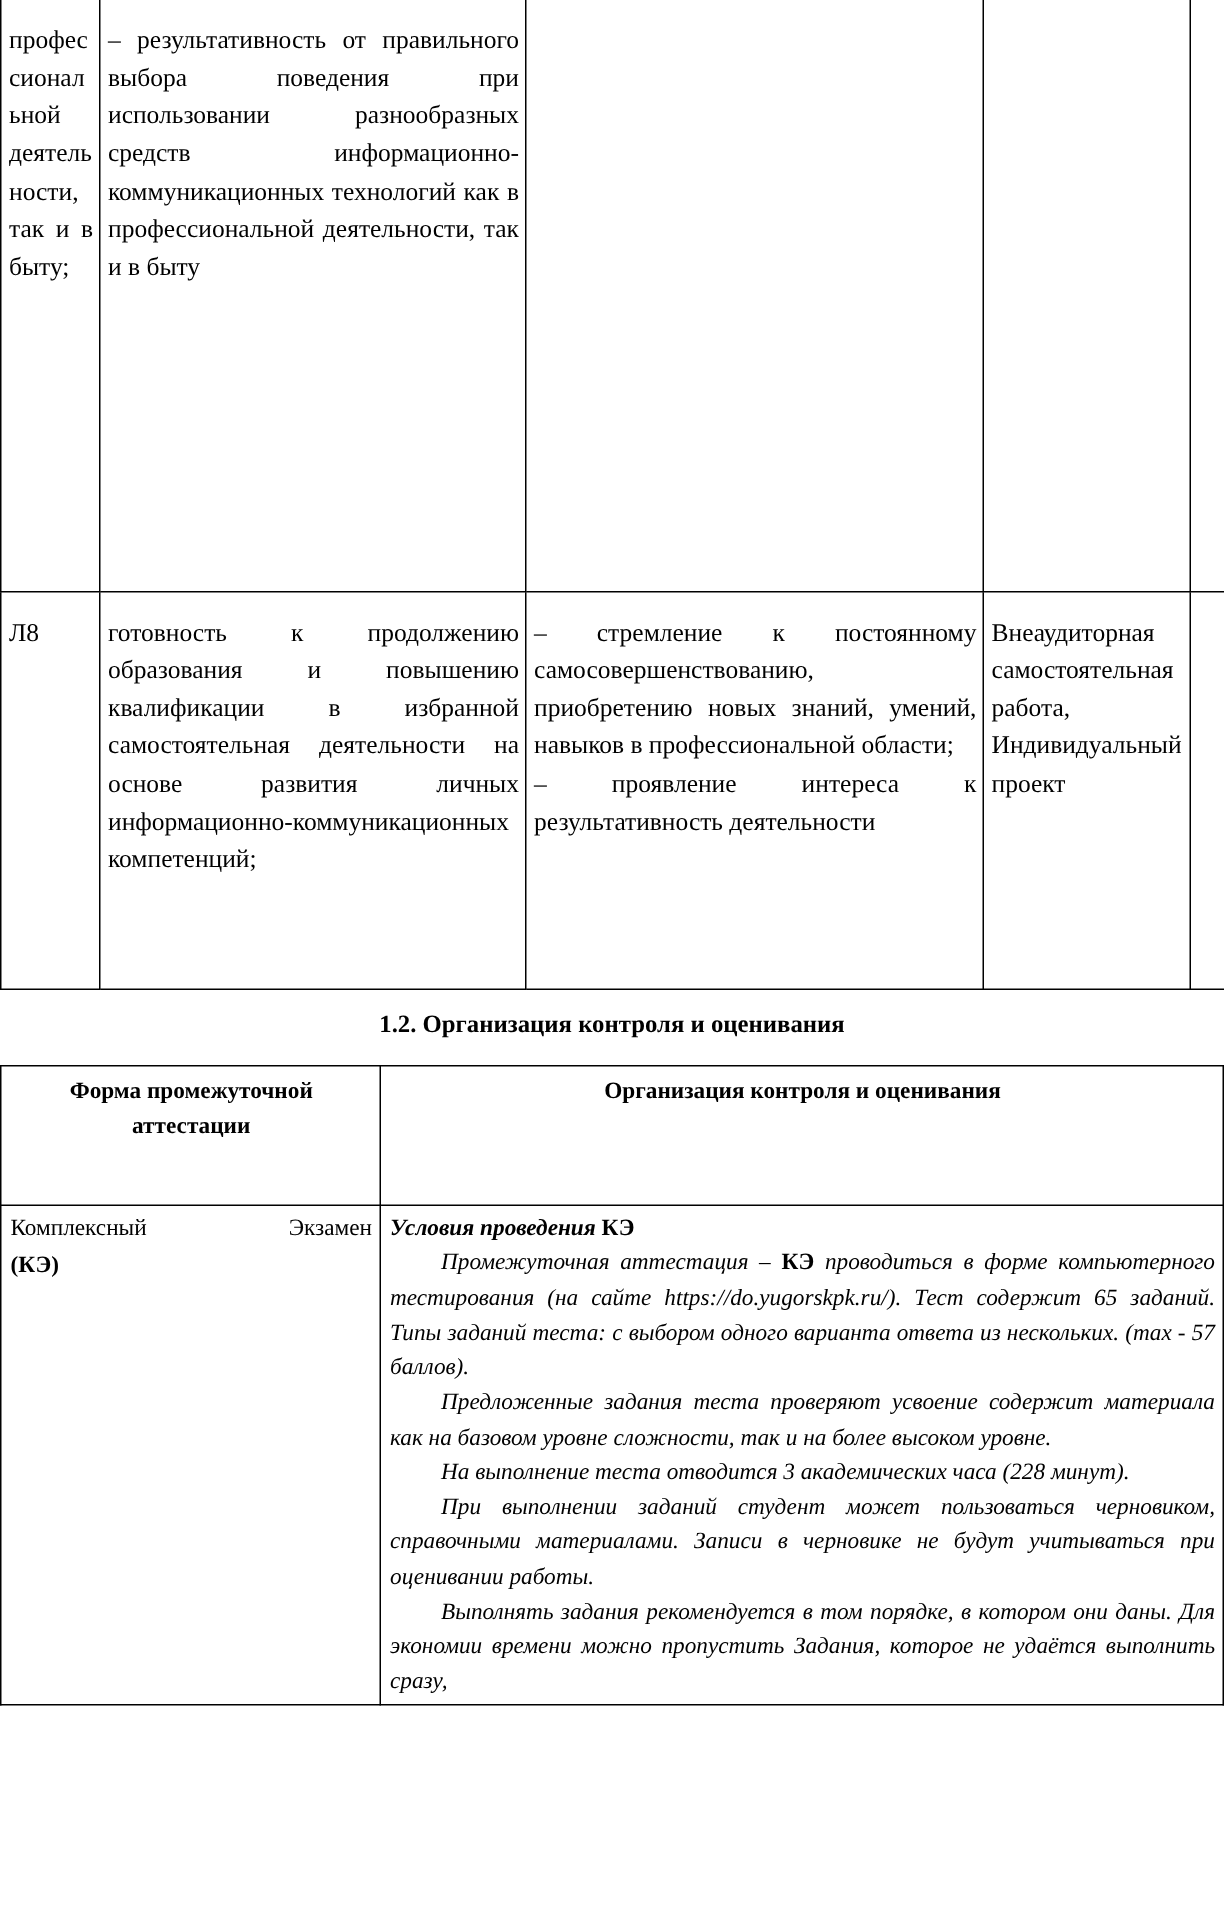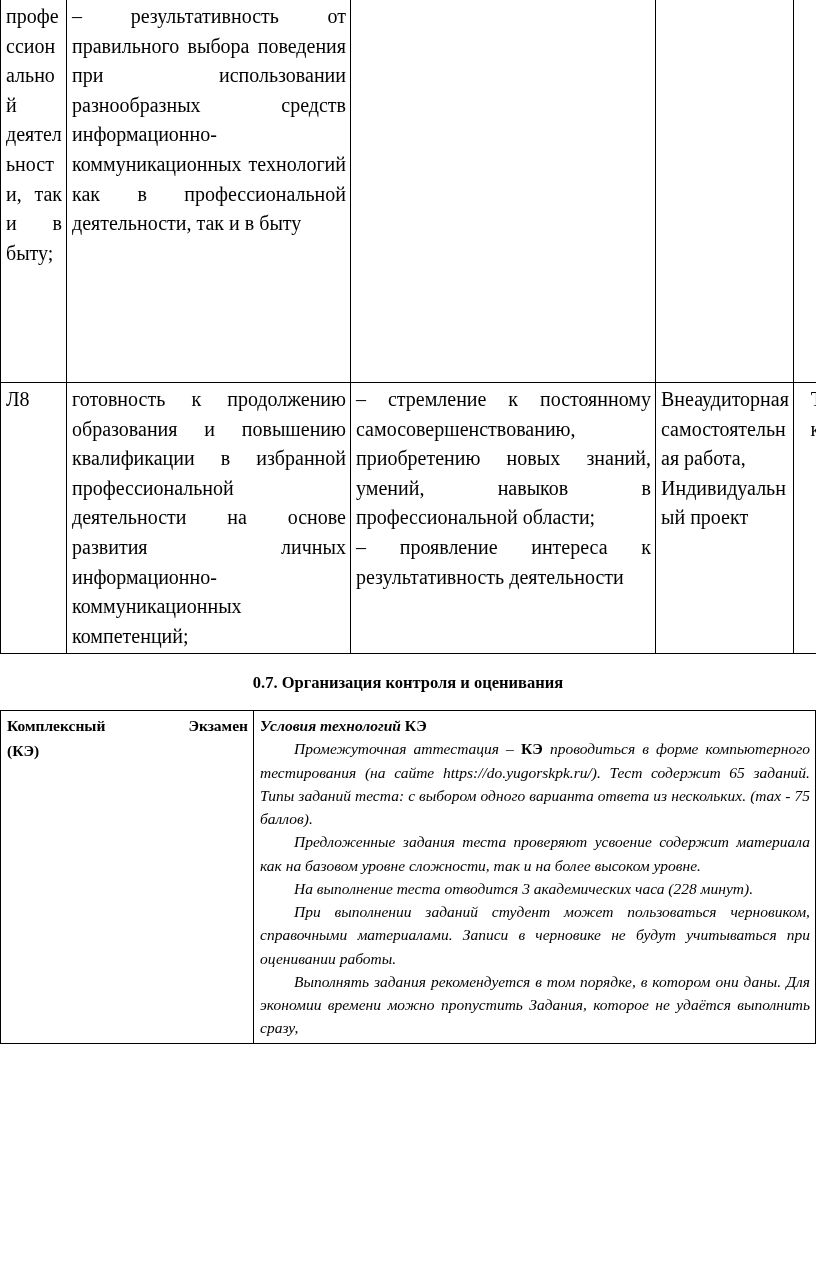--- a/index.html
+++ b/index.html
@@ -33,22 +33,22 @@
 
   table.t1 {
     position: absolute;
     left: 0px;
     top: -1px;
     width: 858px; 
   }
   table.t1 td {
     border: 1px solid #000000;
     vertical-align: top;
-    padding: 2px 4px 2px 5px;
-    font-size: 20px;
+    padding: 14px 4px 2px 5px;
+    font-size: 17px;
     line-height: 1.48;
     text-align: justify;
     text-justify: inter-word;
     hyphens: none;
     word-wrap: break-word;
     overflow-wrap: break-word;
   }
   table.t1 td.c-code {
     width: 56px;
     text-align: justify;
@@ -138,21 +138,20 @@
   table.t2 td.b-left .kecode {
     display: block;
     text-align: right;
     font-weight: bold;
     margin-top: 2px;
   }
   table.t2 td.b-left .kename {
     display: block;
     text-align: justify;
     text-align-last: justify;
-    font-weight: bold;
   }
 
   .cond-title {
     font-weight: bold;
     font-style: italic;
     display: block;
     margin: 0 0 0 0;
     text-align: left;
   }
   .cond-title .ke-bold {
@@ -181,44 +180,48 @@
     <tbody>
       <tr class="row-cont">
         <td class="c-code jl-all">профессиональной деятельности, так и в быту;</td>
         <td class="c-desc justify-all">– результативность от правильного выбора поведения при использовании разнообразных средств информационно-коммуникационных технологий как в профессиональной деятельности, так и в быту</td>
         <td class="c-crit"></td>
         <td class="c-form"></td>
         <td class="c-ctrl"></td>
       </tr>
       <tr class="row-l8">
         <td class="c-code">Л8</td>
-        <td class="c-desc justify-all">готовность к продолжению образования и повышению квалификации в избранной профессиональной деятельности на основе развития личных информационно-коммуникационных компетенций;</td>
+        <td class="c-desc justify-all">готовность к продолжению образования и повышению квалификации в избранной самостоятельная деятельности на основе развития личных информационно-коммуникационных компетенций;</td>
         <td class="c-crit">
           <p class="justify-all">– стремление к постоянному самосовершенствованию, приобретению новых знаний, умений, навыков в профессиональной области;</p>
           <p class="justify-all">– проявление интереса к результативность деятельности</p>
         </td>
         <td class="c-form">Внеаудиторная самостоятельная работа, Индивидуальный проект</td>
         <td class="c-ctrl">Текущий контроль</td>
       </tr>
     </tbody>
   </table>
 
-  <div class="section-heading">0.7. Организация контроля и оценивания</div>
+  <div class="section-heading">1.2. Организация контроля и оценивания</div>
 
   <table class="doc-table t2">
     <tbody>
+      <tr class="hdr">
+        <td class="h-left">Форма промежуточной аттестации</td>
+        <td class="h-right">Организация контроля и оценивания</td>
+      </tr>
       <tr>
         <td class="b-left">
           <span class="kename">Комплексный Экзамен</span>
           <span class="kecode">(КЭ)</span>
         </td>
         <td class="b-right">
-          <span class="cond-title"><span>Условия технологий </span><b class="ke-bold">КЭ</b></span>
-
-          <span class="para jl"><span>Промежуточная аттестация – </span><b class="ke-bold">КЭ</b><span> проводиться в форме компьютерного тестирования (на сайте https://do.yugorskpk.ru/). Тест содержит 65 заданий. Типы заданий теста: с выбором одного варианта ответа из нескольких. (max - 75 баллов).</span></span>
+          <span class="cond-title"><span>Условия проведения </span><b class="ke-bold">КЭ</b></span>
+
+          <span class="para jl"><span>Промежуточная аттестация – </span><b class="ke-bold">КЭ</b><span> проводиться в форме компьютерного тестирования (на сайте https://do.yugorskpk.ru/). Тест содержит 65 заданий. Типы заданий теста: с выбором одного варианта ответа из нескольких. (max - 57 баллов).</span></span>
 
           <span class="para"><span>Предложенные задания теста проверяют усвоение содержит материала как на базовом уровне сложности, так и на более высоком уровне.</span></span>
 
           <span class="para"><span>На выполнение теста отводится 3 академических часа (228  минут).</span></span>
 
           <span class="para"><span>При выполнении заданий студент может пользоваться черновиком, справочными материалами. Записи в черновике не будут учитываться при оценивании работы.</span></span>
 
           <span class="para jl"><span>Выполнять задания рекомендуется в том порядке, в котором они даны. Для экономии времени можно пропустить Задания, которое не удаётся выполнить сразу,</span></span>
         </td>
       </tr>

